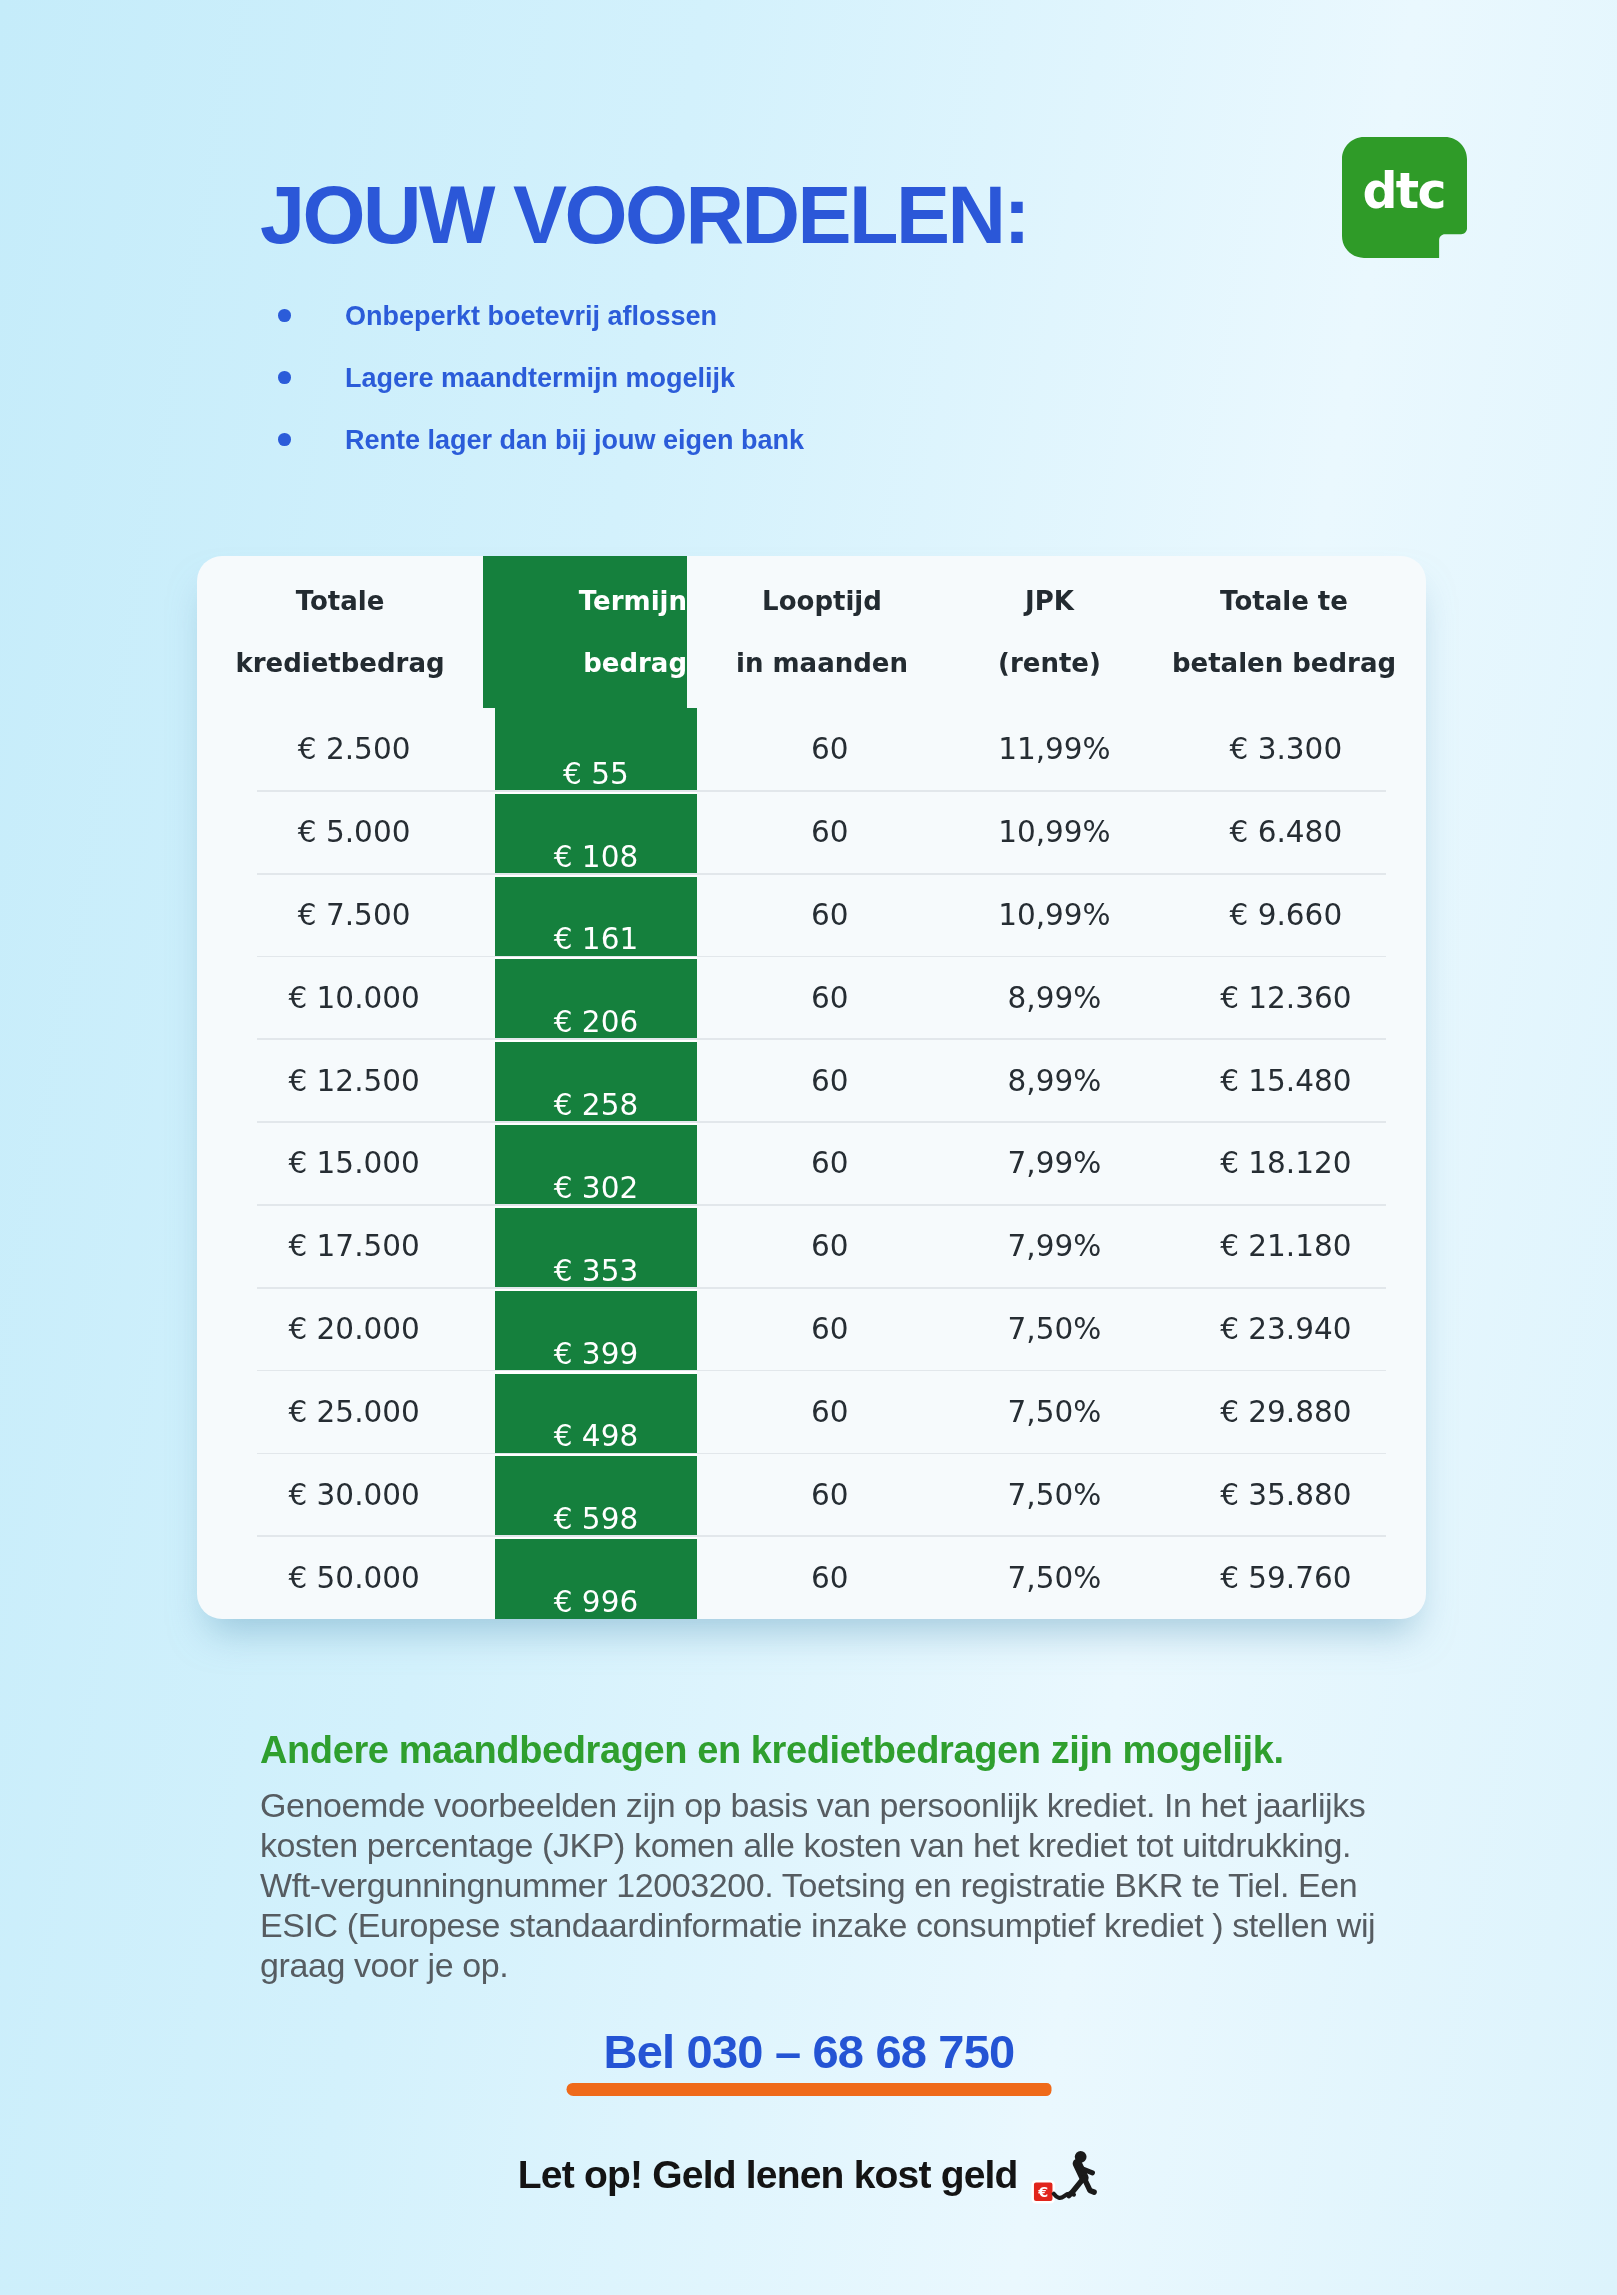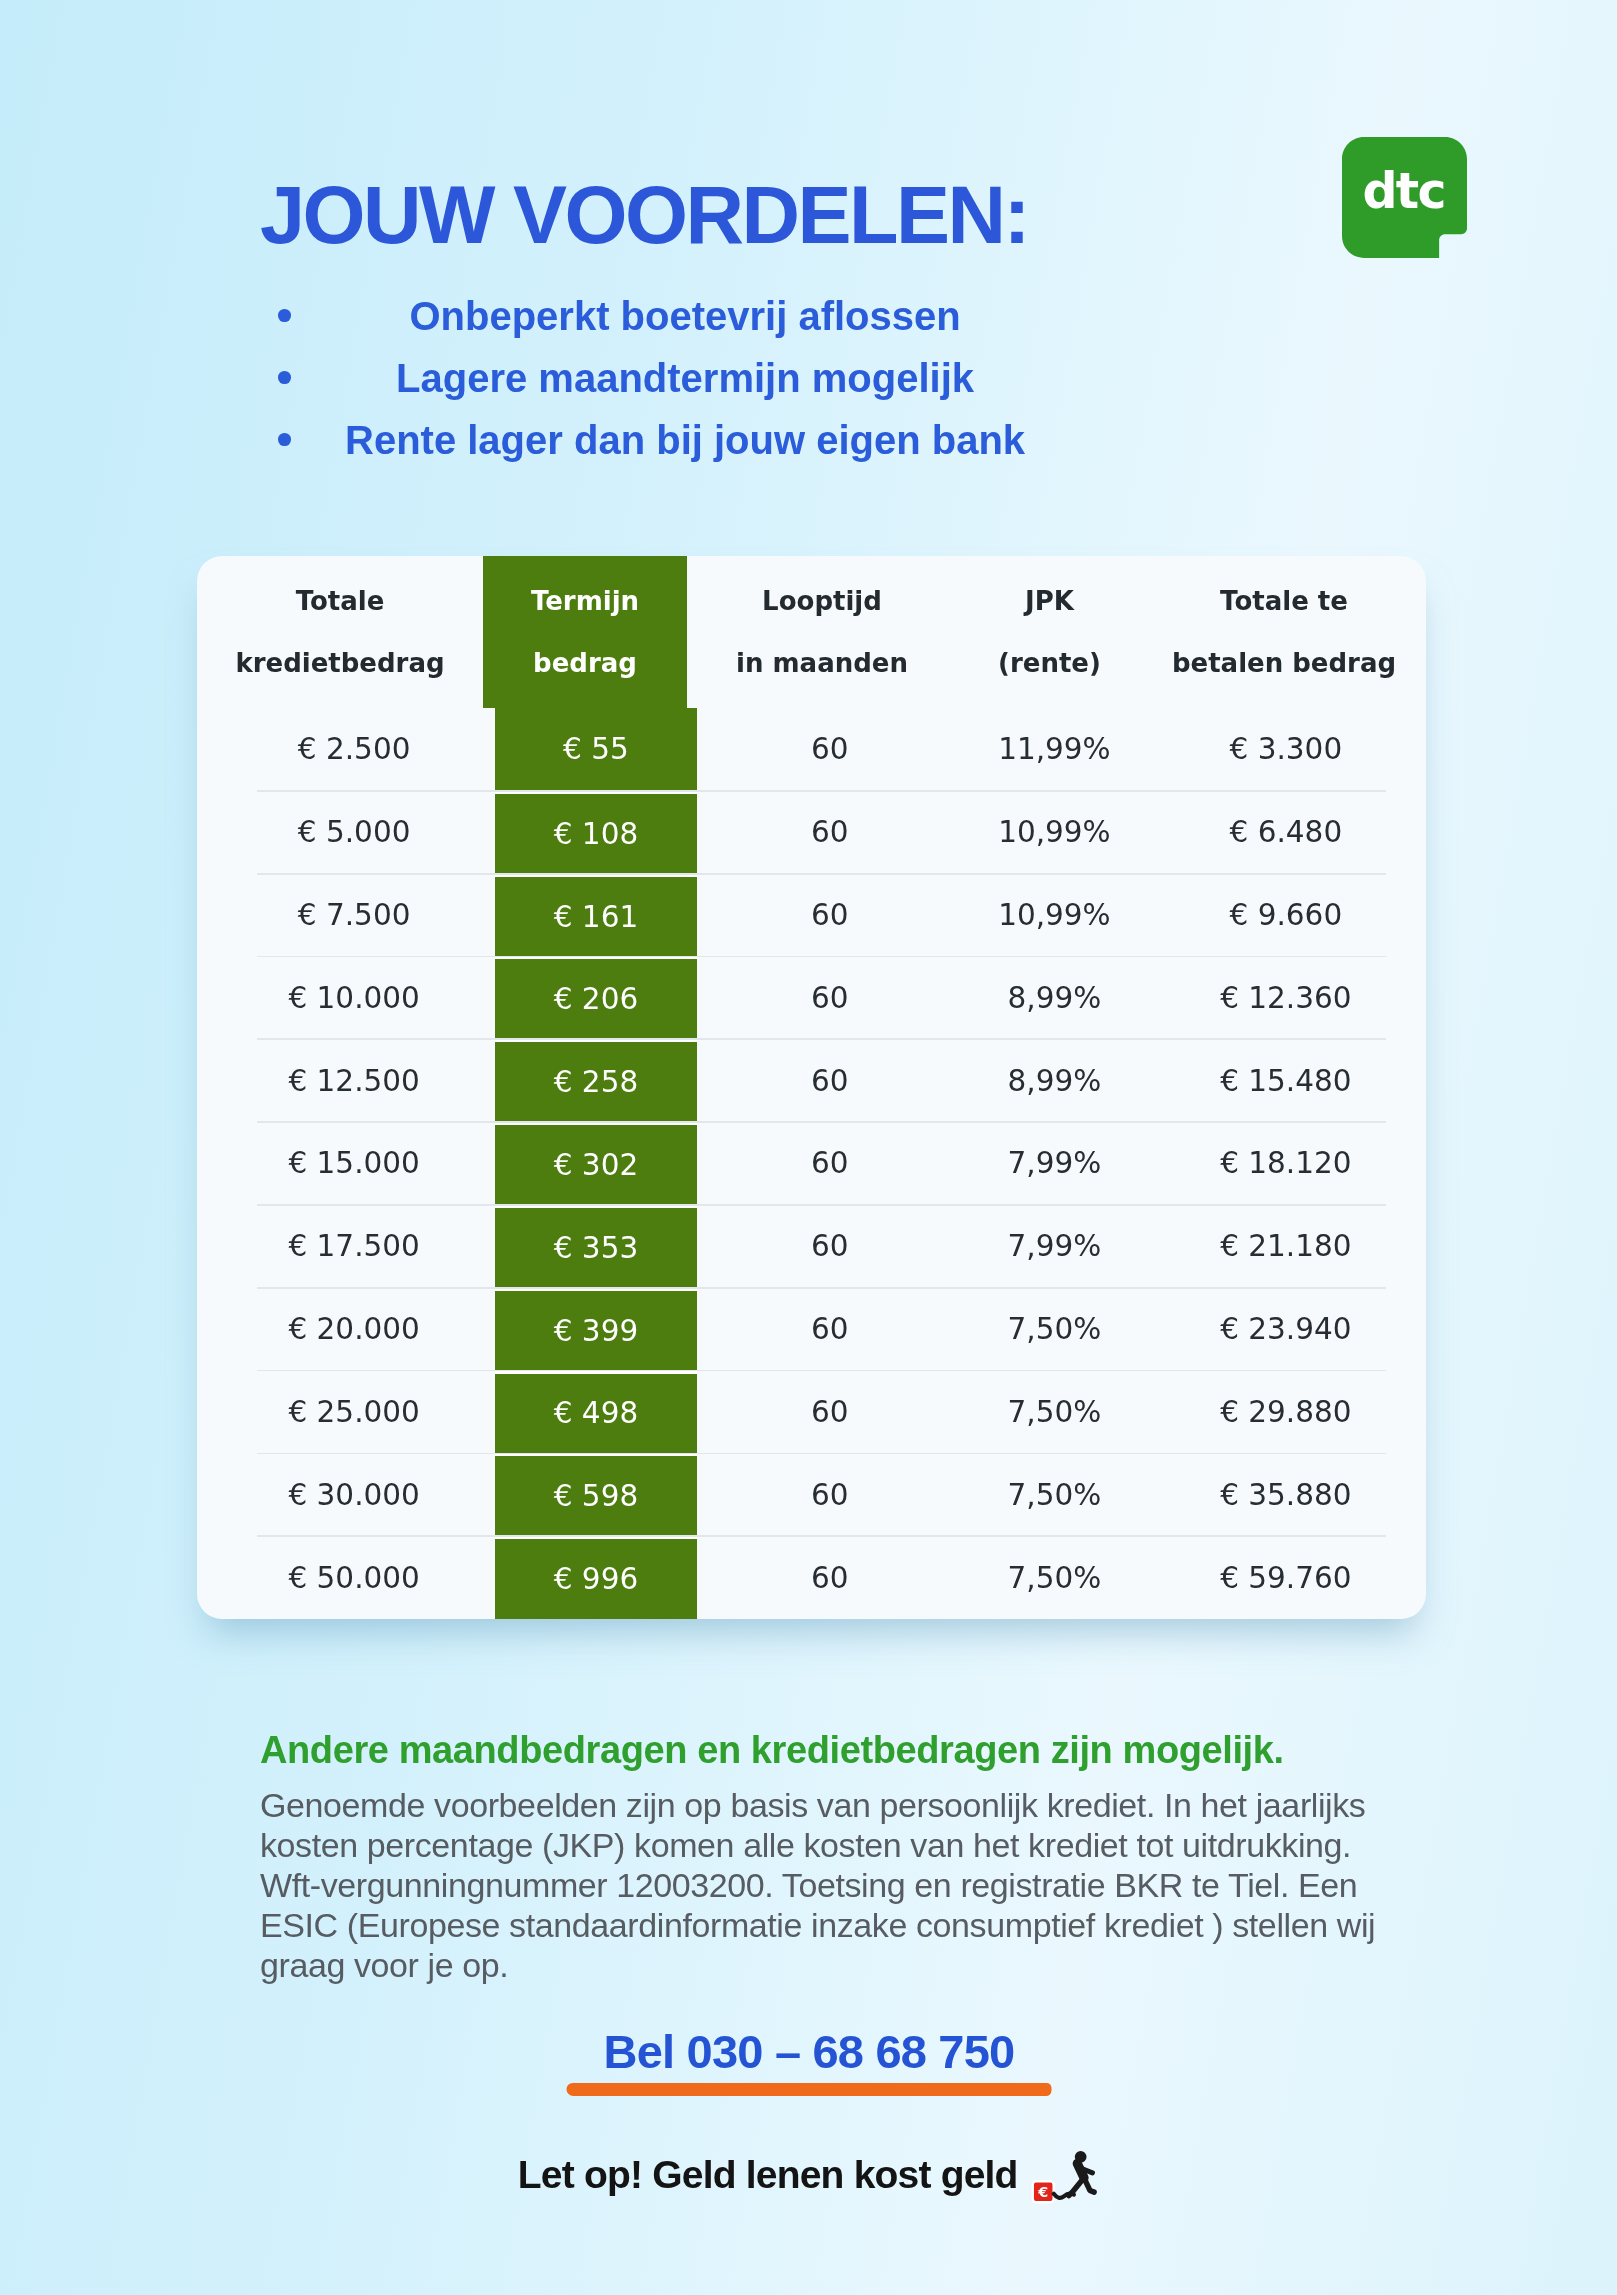--- a/index.html
+++ b/index.html
@@ -16,21 +16,21 @@
     color:#2b57d8; white-space:nowrap;
   }
 
   
   .logo { position:absolute; left:1342px; top:137px; width:125px; height:121px;border-radius:32px; }
 
   
   .benefits { position:absolute; left:278px; top:285px; }
   .benefit {
     position:relative; height:62px; display:flex; align-items:center;
-    padding-left:67px; font-size:40px; font-weight:600; color:#2b5cd9; white-space:nowrap;justify-content:center;
+    padding-left:67px; font-size:27px; font-weight:600; color:#2b5cd9; white-space:nowrap;
   }
   .benefit .dot {
     position:absolute; left:0; top:50%; margin-top:-6.7px;
     width:12.6px; height:12.6px; border-radius:50%; background:#2b5cd9;
   }
 
   
   .card {
     position:absolute; left:197px; top:556px; width:1229px; height:1063px;
     background:#f6fafc; border-radius:25px; overflow:hidden;
@@ -40,21 +40,21 @@
   .thead { display:flex; height:152px; }
   .tbody { position:absolute; left:0; right:0; top:152px; bottom:0; display:flex; flex-direction:column;padding-left:16px; }
   .tr { flex:1; display:flex; position:relative; }
   .tr + .tr::before {
     content:''; position:absolute; top:-0.8px; left:44px; right:40px; height:1.7px; background:#e2e7eb;
   }
   .cell { display:flex; align-items:center; justify-content:center; box-sizing:border-box; }
   .c0 { width:286px; } .c1 { width:204px; } .c2 { width:270px; } .c3 { width:185px; } .c4 { width:284px; }
   .th { flex-direction:column; justify-content:center; font-size:26px; font-weight:bold; line-height:50px; color:#232b31; text-align:center;gap:12px; }
   .td { font-size:29.5px; color:#262d33; white-space:nowrap; }
-  .c1.th, .c1.td { background:#4d7c0f; color:#ffffff; }
+  .c1.th, .c1.td { background:#15803d; color:#ffffff;align-items:flex-end; }
   .tr + .tr .c1 { border-top:3.4px solid #ffffff; }
 
   
   .note-heading {
     position:absolute; left:260px; top:1729px;
     font-size:38px; font-weight:800; color:#2f9f2e; white-space:nowrap; letter-spacing:-0.4px;
   }
   .note-body {
     position:absolute; left:260px; top:1785px; width:1142px;
     font-size:34px; line-height:40px; color:#565c61; letter-spacing:-0.4px;

